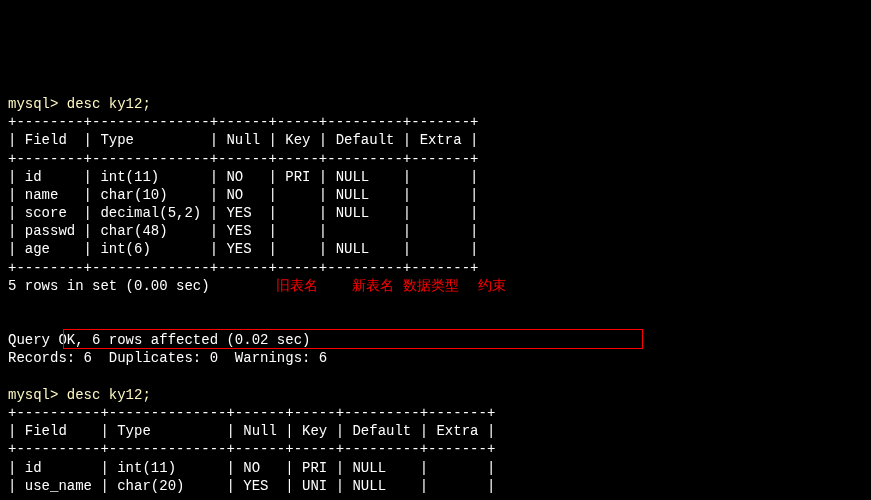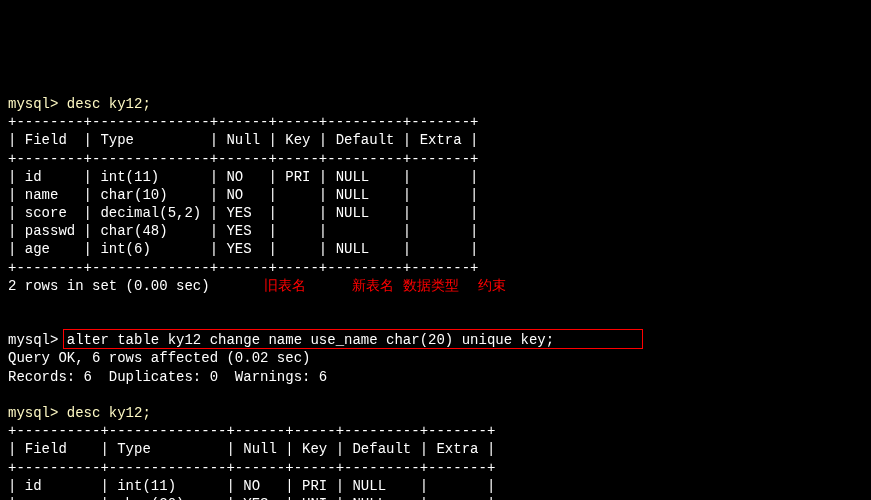--- a/index.html
+++ b/index.html
@@ -48,23 +48,23 @@
 <span class="prompt">mysql&gt; desc ky12;</span>
 <span>+--------+--------------+------+-----+---------+-------+</span>
 <span>| Field  | Type         | Null | Key | Default | Extra |</span>
 <span>+--------+--------------+------+-----+---------+-------+</span>
 <span>| id     | int(11)      | NO   | PRI | NULL    |       |</span>
 <span>| name   | char(10)     | NO   |     | NULL    |       |</span>
 <span>| score  | decimal(5,2) | YES  |     | NULL    |       |</span>
 <span>| passwd | char(48)     | YES  |     |         |       |</span>
 <span>| age    | int(6)       | YES  |     | NULL    |       |</span>
 <span>+--------+--------------+------+-----+---------+-------+</span>
-<div class="annotation-container"><span>2 rows in set (0.00 sec)</span><span class="annotation" style="left:256px;">旧表名</span><span class="annotation" style="left:344px;">新表名</span><span class="annotation" style="left:395px;">数据类型</span><span class="annotation" style="left:470px;">约束</span></div>
+<div class="annotation-container"><span>5 rows in set (0.00 sec)</span><span class="annotation" style="left:268px;">旧表名</span><span class="annotation" style="left:344px;">新表名</span><span class="annotation" style="left:395px;">数据类型</span><span class="annotation" style="left:470px;">约束</span></div>
 
-<div class="highlight-container"><span><span>mysql&gt; </span><span>alter table ky12 change name use_name char(20) unique key;</span></span><div class="highlight-box" style="left:55px; top:-2px; width:580px; height:20px;"></div></div><span>Query OK, 6 rows affected (0.02 sec)</span>
+<div class="highlight-container"><div class="highlight-box" style="left:55px; top:-2px; width:580px; height:20px;"></div></div><span>Query OK, 6 rows affected (0.02 sec)</span>
 <span>Records: 6  Duplicates: 0  Warnings: 6</span>
 
 <span class="prompt">mysql&gt; desc ky12;</span>
 <span>+----------+--------------+------+-----+---------+-------+</span>
 <span>| Field    | Type         | Null | Key | Default | Extra |</span>
 <span>+----------+--------------+------+-----+---------+-------+</span>
 <span>| id       | int(11)      | NO   | PRI | NULL    |       |</span>
 <span>| use_name | char(20)     | YES  | UNI | NULL    |       |</span>
 
 

